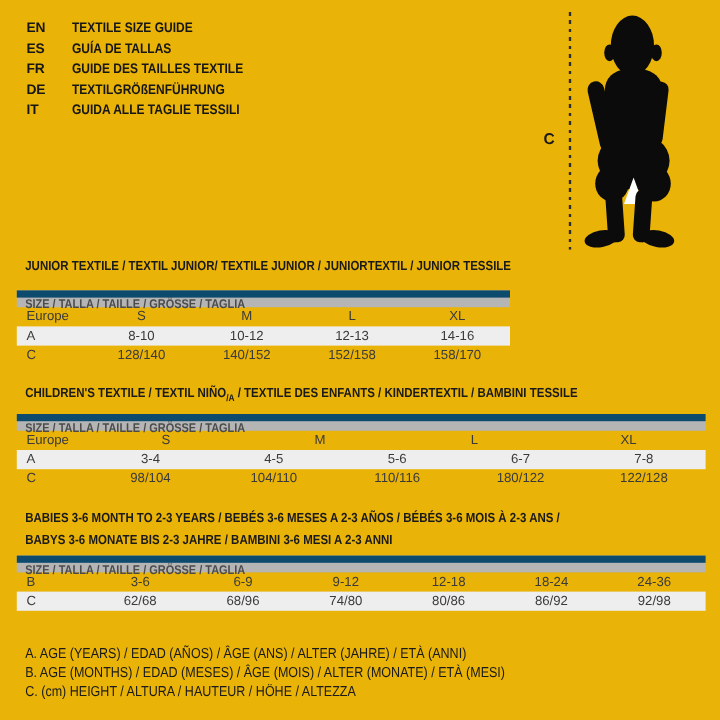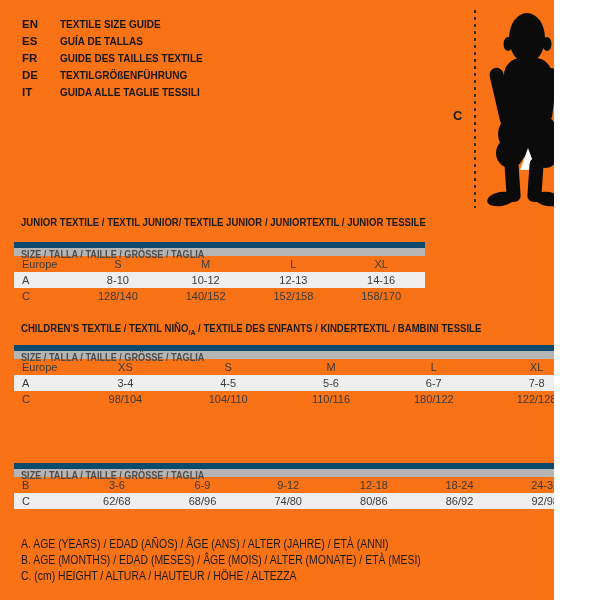--- a/index.html
+++ b/index.html
@@ -1,17 +1,17 @@
 <!DOCTYPE html>
 <html><head>
 <meta charset="utf-8">
 <style>
   html,body { margin:0; padding:0; background:#ffffff; }
   .page {
-    position:relative; width:554px; height:600px; background:#f97316;
+    position:relative; width:600px; height:600px; background:#eab308;
     font-family:"Liberation Sans", sans-serif; color:#161616; overflow:hidden;
   }
   .cond { display:inline-block; transform:scaleX(0.87); transform-origin:0 50%; white-space:nowrap; }
 
   
   .langs { position:absolute; left:22px; top:16px; }
   .lang-row { display:flex; height:17px; line-height:17px; font-weight:700; font-size:11.5px; }
   .lang-code { width:38px; flex:0 0 38px; }
 
   
@@ -127,21 +127,20 @@
 
   <div class="sec-title t-children">
     <span class="cond"><span>CHILDREN'S TEXTILE / TEXTIL NIÑO</span><sub>/A</sub><span> / TEXTILE DES ENFANTS / KINDERTEXTIL / BAMBINI TESSILE</span></span>
   </div>
   <div class="table children-table">
     <div class="tbar">
       <span class="cond">SIZE / TALLA / TAILLE / GRÖSSE / TAGLIA</span>
     </div>
     <div class="trow">
       <span class="tlabel">Europe</span>
-      <span class="tcell">XS</span>
       <span class="tcell">S</span>
       <span class="tcell">M</span>
       <span class="tcell">L</span>
       <span class="tcell">XL</span>
     </div>
     <div class="trow alt">
       <span class="tlabel">A</span>
       <span class="tcell">3-4</span>
       <span class="tcell">4-5</span>
       <span class="tcell">5-6</span>
@@ -151,20 +150,24 @@
     <div class="trow">
       <span class="tlabel">C</span>
       <span class="tcell">98/104</span>
       <span class="tcell">104/110</span>
       <span class="tcell">110/116</span>
       <span class="tcell">180/122</span>
       <span class="tcell">122/128</span>
     </div>
   </div>
 
+  <div class="sec-title t-babies">
+    <div><span class="cond">BABIES 3-6 MONTH TO 2-3 YEARS / BEBÉS 3-6 MESES A 2-3 AÑOS / BÉBÉS 3-6 MOIS À 2-3 ANS /</span></div>
+    <div><span class="cond">BABYS 3-6 MONATE BIS 2-3 JAHRE / BAMBINI 3-6 MESI A 2-3 ANNI</span></div>
+  </div>
   <div class="table babies-table">
     <div class="tbar">
       <span class="cond">SIZE / TALLA / TAILLE / GRÖSSE / TAGLIA</span>
     </div>
     <div class="trow">
       <span class="tlabel">B</span>
       <span class="tcell">3-6</span>
       <span class="tcell">6-9</span>
       <span class="tcell">9-12</span>
       <span class="tcell">12-18</span>

